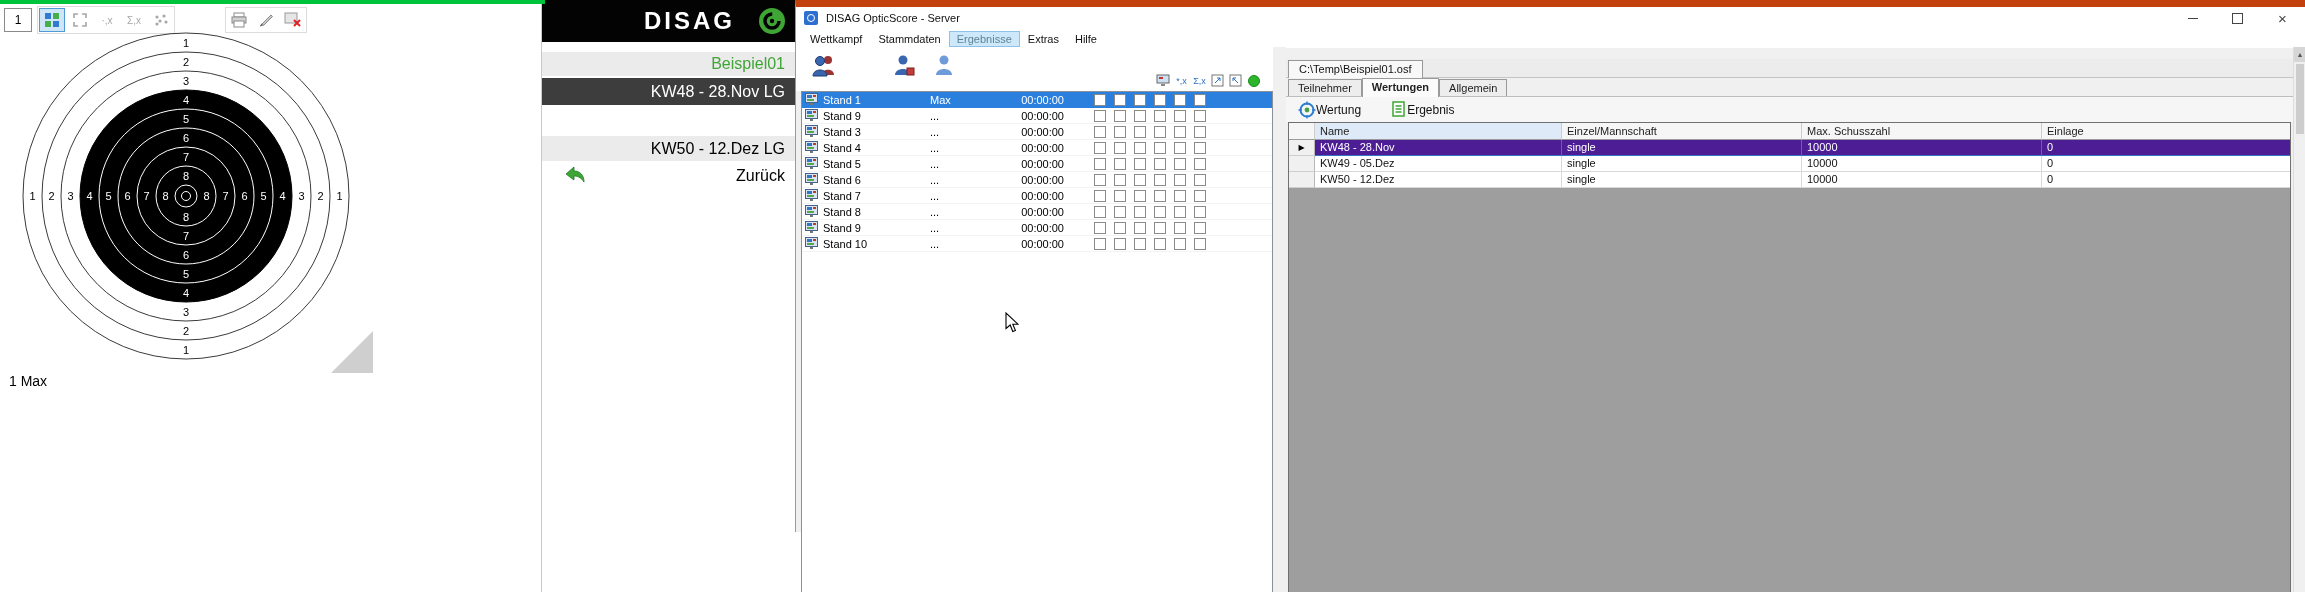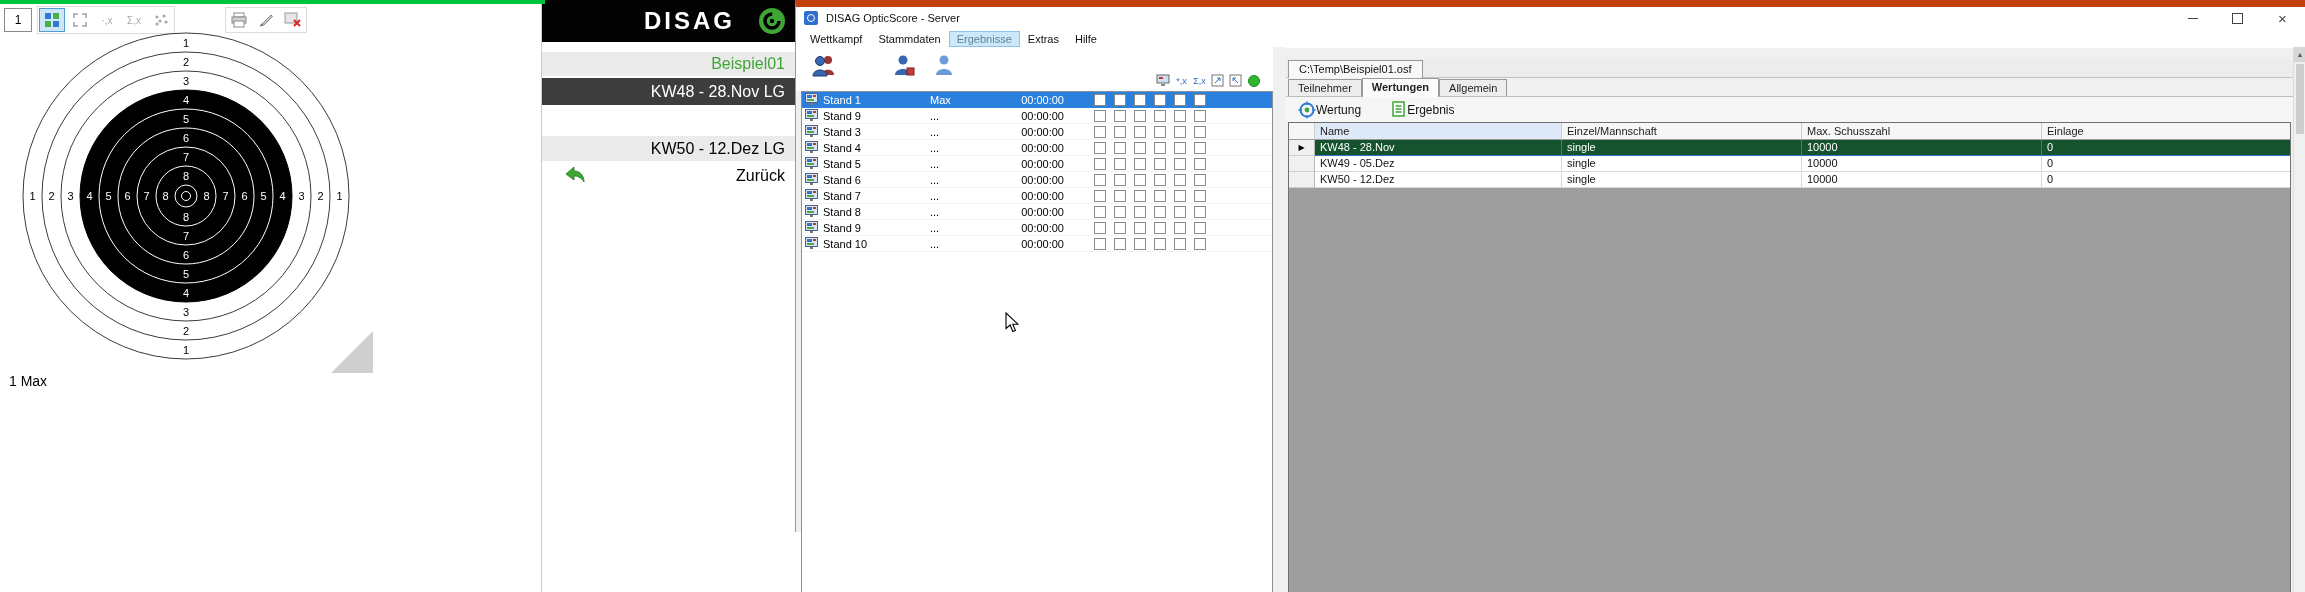--- a/index.html
+++ b/index.html
@@ -71,21 +71,21 @@
   .stab.active{background:#fbfbfb;font-weight:bold;height:18px;margin-top:0;position:relative;z-index:2;}
   .actions{position:absolute;left:0;top:37px;width:100%;height:26px;background:#f6f6f6;display:flex;align-items:center;gap:30px;padding-left:12px;border-top:1px solid #bdbdbd;box-sizing:border-box;}
   .act-btn{display:flex;align-items:center;gap:0;font-size:12px;color:#111;}
 
   .grid{position:absolute;left:2px;top:63px;width:1003px;height:489px;background:#9e9e9e;border:1px solid #707070;box-sizing:border-box;overflow:hidden;}
   .grid-header{display:flex;height:17px;}
   .ghcell{font-size:11px;color:#222;padding:2px 5px;border-right:1px solid #cdcdcd;border-bottom:1px solid #9a9a9a;background:#f6f6f6;box-sizing:border-box;white-space:nowrap;overflow:hidden;}
   .ghcell.c1{background:#dfeaf8;}
   .grid-row{display:flex;height:16px;}
   .gcell{font-size:11px;color:#111;padding:1px 5px;border-right:1px solid #d8d8d8;border-bottom:1px solid #d8d8d8;background:#fff;box-sizing:border-box;white-space:nowrap;overflow:hidden;}
-  .grid-row.sel .gcell{background:#14532d;color:#fff;border-right-color:#3374c9;border-bottom-color:#3374c9;}
+  .grid-row.sel .gcell{background:#4c1d95;color:#fff;border-right-color:#3374c9;border-bottom-color:#3374c9;}
   .gcell.c0,.grid-row.sel .gcell.c0{background:#f0f0f0;color:#000;border-right:1px solid #b9b9b9;border-bottom:1px solid #cfcfcf;padding:0;text-align:center;font-size:8px;line-height:15px;}
   .c0{width:26px;flex:none;}
   .c1{width:247px;flex:none;}
   .c2{width:240px;flex:none;}
   .c3{width:240px;flex:none;}
   .c4{width:250px;flex:none;}
 
   .v-scroll{position:absolute;left:1497px;top:40px;width:13px;height:552px;background:#f0f0f0;border-left:1px solid #ddd;box-sizing:border-box;}
   .v-scroll .up{height:15px;background:#d6d6d6;color:#555;font-size:7px;text-align:center;line-height:15px;}
   .v-scroll .thumb{margin:2px;height:70px;background:#cdcdcd;}

